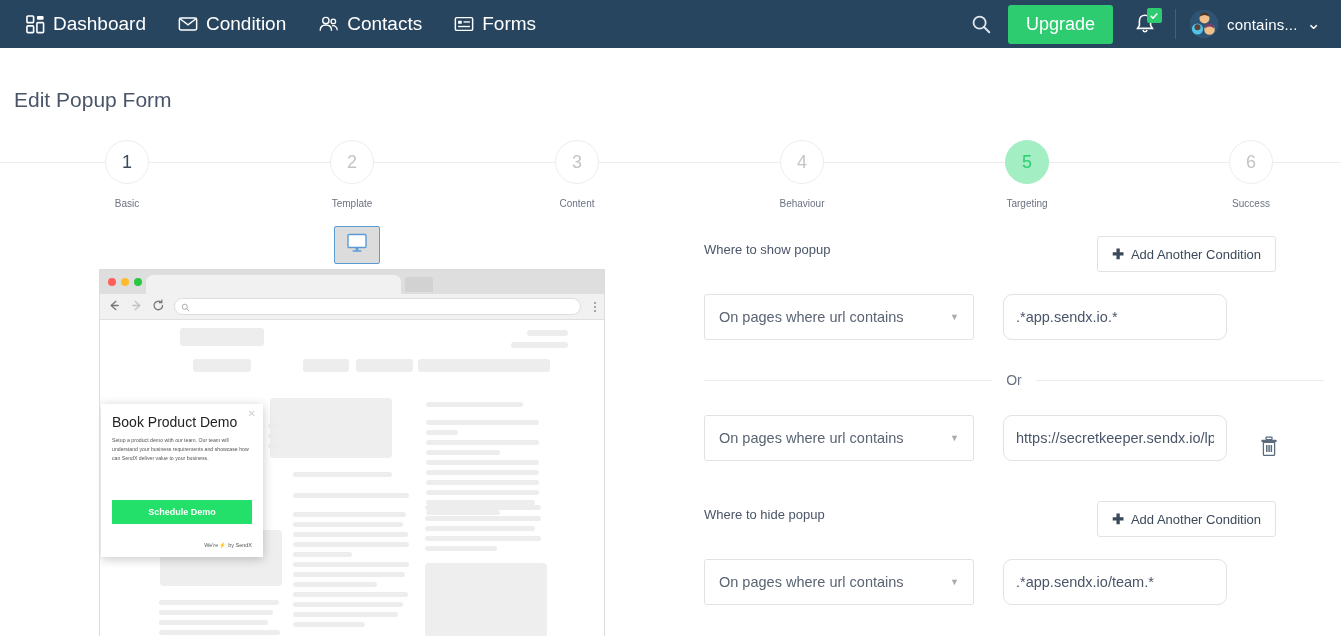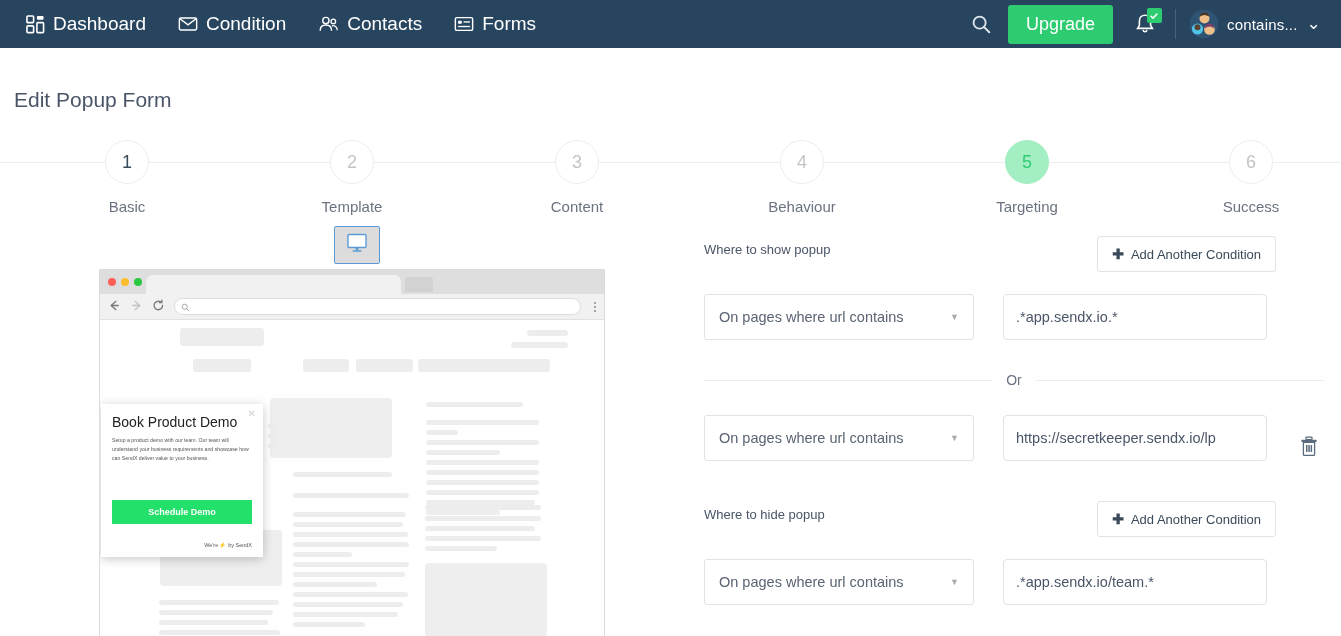--- a/index.html
+++ b/index.html
@@ -81,21 +81,21 @@
     width:44px; height:44px; border-radius:50%;
     border:1px solid #ededed; background:#fff;
     margin:5px auto 0; display:flex; align-items:center; justify-content:center;
     font-size:18px; color:#c4c4c4; position:relative; z-index:2;
   }
   .step.done .step-circle { color:#3b4a5a; }
   .step.active .step-circle {
     background:#a4eec4; border-color:#a4eec4; color:#2ecc71;
   }
   .step-label {
-    margin-top:14px; font-size:15px; color:#6b7280;
+    margin-top:14px; font-size:10px; color:#6b7280;
   }
 
   
   .device-toggle {
     position:absolute; left:334px; top:226px;
     width:46px; height:38px;
     border:1px solid #5b9bd5; background:#dcdcdc;
     border-radius:2px; display:flex; align-items:center; justify-content:center;
     cursor:pointer;
   }
@@ -174,22 +174,22 @@
   .sel {
     width:270px; height:46px; border:1px solid #e2e2e2; background:#fff;
     border-radius:3px; display:flex; align-items:center;
     padding:0 14px; font-size:14.5px; color:#5a6473; cursor:pointer;
     position:relative;
   }
   .sel .caret {
     position:absolute; right:14px; color:#aaa; font-size:9px;
   }
   .txt {
-    width:264px; height:46px; border:1px solid #e2e2e2; background:#fff;
-    border-radius:4px; padding:0 12px; font-size:14.5px; color:#4a5568;
+    width:224px; height:46px; border:1px solid #e2e2e2; background:#fff;
+    border-radius:9px; padding:0 12px; font-size:14.5px; color:#4a5568;
     font-family:"Liberation Sans", sans-serif; outline:none;
   }
   .trash-btn {
     width:26px; height:26px; display:flex; align-items:center; justify-content:center;
     cursor:pointer; background:none; border:none; padding:0;
   }
   .or-row {
     display:flex; align-items:center; gap:14px;
     margin-top:32px; color:#6b7280; font-size:14px;
   }

